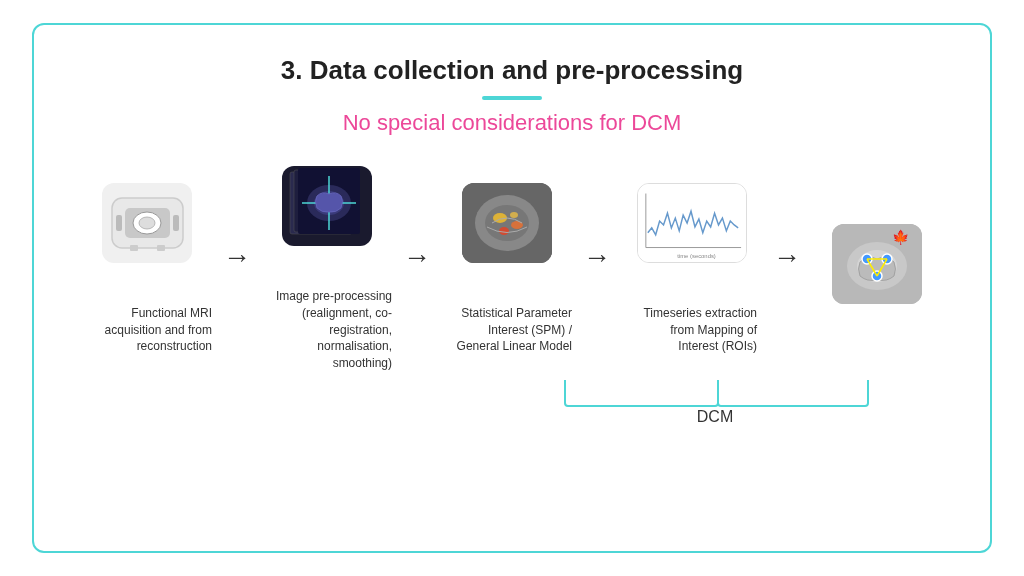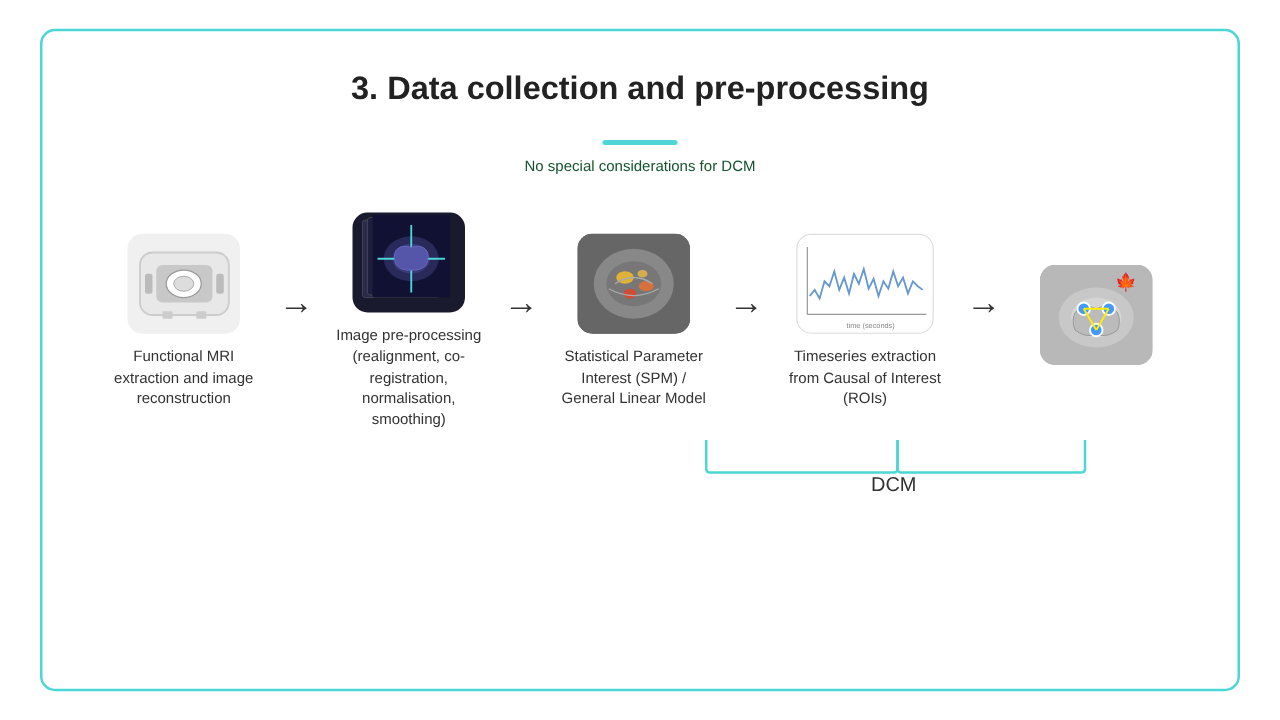--- a/index.html
+++ b/index.html
@@ -21,32 +21,32 @@
       display: flex;
       flex-direction: column;
       align-items: center;
       background: #fff;
     }
     .title {
       font-size: 26px;
       font-weight: 700;
       color: #222;
       text-align: center;
-      margin-bottom: 26px;
+      margin-bottom: 10px;
     }
     .title-underline {
       width: 60px;
       height: 4px;
       background: #4dd6d6;
       border-radius: 2px;
       margin: 0 auto 10px auto;
     }
     .subtitle {
-      font-size: 12px;
-      color: #14532d;
+      font-size: 22px;
+      color: #ec4899;
       text-align: center;
       margin-bottom: 30px;
     }
     .pipeline {
       display: flex;
       flex-direction: column;
       align-items: center;
       width: 100%;
     }
     .pipeline-top {
@@ -70,23 +70,24 @@
       display: flex;
       align-items: center;
       justify-content: center;
       margin-bottom: 10px;
       overflow: hidden;
       position: relative;
     }
     .step-label {
       font-size: 12px;
       color: #333;
-      text-align: center;
+      text-align: right;
       line-height: 1.4;
       max-width: 130px;
+      margin-top: 32px;
     }
     .arrow {
       font-size: 28px;
       color: #333;
       margin: 0 6px;
       padding-bottom: 30px;
       flex-shrink: 0;
     }
     
     .mri-icon {
@@ -127,21 +128,21 @@
             <rect x="2" y="8" width="71" height="50" rx="10" ry="10" fill="#e8e8e8" stroke="#ccc" stroke-width="1.5"></rect>
             <rect x="15" y="18" width="45" height="30" rx="5" fill="#c8c8c8"></rect>
             <ellipse cx="37" cy="33" rx="14" ry="11" fill="#fff" stroke="#999" stroke-width="1"></ellipse>
             <ellipse cx="37" cy="33" rx="8" ry="6" fill="#ddd" stroke="#aaa" stroke-width="0.8"></ellipse>
             <rect x="6" y="25" width="6" height="16" rx="2" fill="#bbb"></rect>
             <rect x="63" y="25" width="6" height="16" rx="2" fill="#bbb"></rect>
             <rect x="20" y="55" width="8" height="6" rx="1" fill="#ccc"></rect>
             <rect x="47" y="55" width="8" height="6" rx="1" fill="#ccc"></rect>
           </svg>
         </div>
-        <div class="step-label">Functional MRI extraction and image reconstruction</div>
+        <div class="step-label">Functional MRI acquisition and from reconstruction</div>
       </div>
 
       <div class="arrow">→</div>
 
       <div class="step">
         <div class="icon-box" style="background:#1a1a2e; position:relative; width:90px; height:80px;">
 
           <svg width="90" height="80" viewBox="0 0 90 80">
             <rect x="8" y="6" width="62" height="62" rx="2" fill="#2a2a4e" stroke="#555" stroke-width="0.5"></rect>
             <rect x="12" y="4" width="62" height="62" rx="2" fill="#1e1e3e" stroke="#555" stroke-width="0.5"></rect>
@@ -189,21 +190,21 @@
             <rect x="0" y="0" width="110" height="80" fill="#fff"></rect>
 
             <line x1="8" y1="65" x2="105" y2="65" stroke="#999" stroke-width="1"></line>
             <line x1="8" y1="10" x2="8" y2="65" stroke="#999" stroke-width="1"></line>
 
             <polyline points="10,50 14,45 18,52 22,38 26,42 30,30 34,45 38,35 42,48 46,32 50,40 54,28 58,44 62,36 66,50 70,38 74,44 78,30 82,42 86,35 90,48 94,38 98,42 102,45" fill="none" stroke="#6699cc" stroke-width="1.5"></polyline>
 
             <text x="40" y="76" font-size="6" fill="#888">time (seconds)</text>
           </svg>
         </div>
-        <div class="step-label">Timeseries extraction from Causal of Interest (ROIs)</div>
+        <div class="step-label">Timeseries extraction from Mapping of Interest (ROIs)</div>
       </div>
 
       <div class="arrow">→</div>
 
       <div class="step">
         <div class="icon-box" style="background:#b0b0b0; width:90px; height:80px;">
           <svg width="90" height="80" viewBox="0 0 90 80">
             <rect x="0" y="0" width="90" height="80" fill="#b8b8b8"></rect>
 
             <ellipse cx="45" cy="42" rx="30" ry="24" fill="#c8c8c8"></ellipse>

